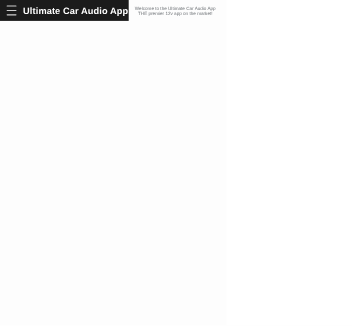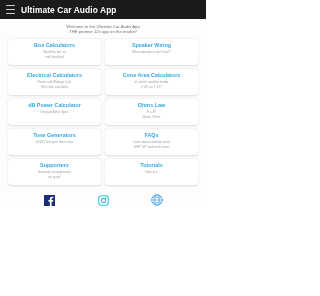--- a/index.html
+++ b/index.html
@@ -12,21 +12,21 @@
     background: #ffffff;
     font-family: "Liberation Sans", sans-serif;
     overflow: hidden;
   }
   .app {
     width: 206px;
     height: 296px;
     position: relative;
     background: #fdfdfd;
     display: flex;
-    flex-direction: column;
+    flex-direction: row;
   }
 
   
   .header {
     height: 19px;
     background: #1b1b1b;
     display: flex;
     align-items: center;
     padding: 0 0 0 6px;
     flex: 0 0 auto;

